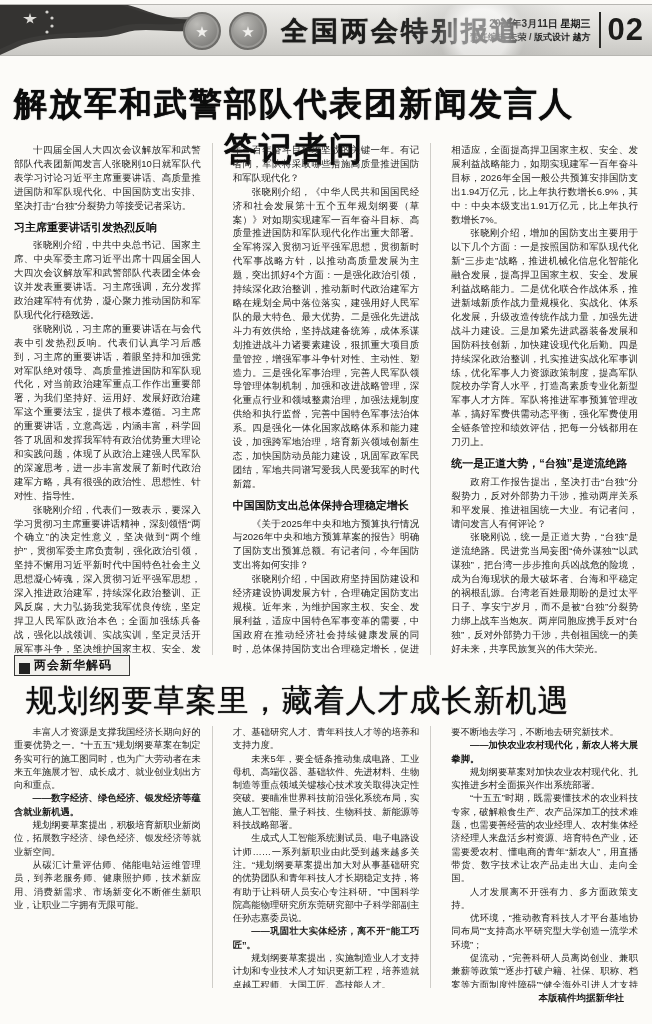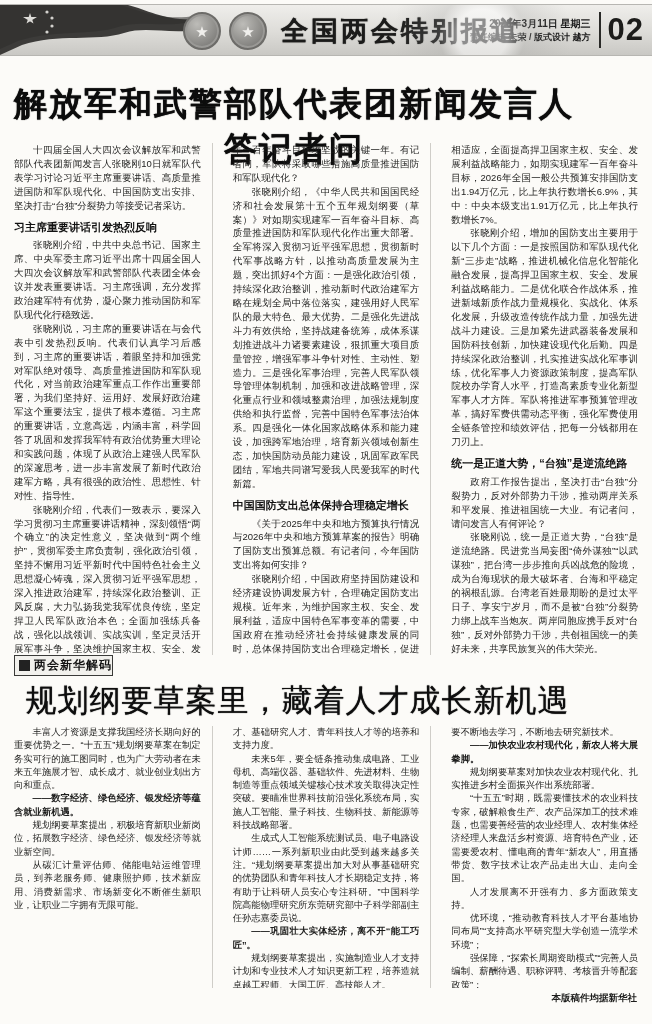--- a/index.html
+++ b/index.html
@@ -34,27 +34,27 @@
   .cols .col{flex:1 1 0;min-width:0;overflow:hidden;}
   .cols .col + .col{border-left:1px solid #cfcdc8;margin-left:11px;padding-left:20px;}
   .cols-a1{top:143px;height:512px;}
   .cols-a2{top:726px;height:262px;}
   .para{margin:0;text-indent:2em;text-align:justify;font-size:9.5px;line-height:13.9px;color:#1d1d1c;}
   .cols-a2 .para{font-size:9.3px;line-height:13.3px;}
   .para.cont{text-indent:0;}
   .para.lead{font-weight:700;}
   .subhead{font-size:11px;font-weight:700;margin:7px 0 4px;line-height:1.35;color:#111;}
   
-  .section-label{position:absolute;left:14px;top:655px;display:inline-flex;align-items:center;gap:4px;
-          border:1px solid #3a3a38;padding:1px 0 1px 4px;background:#f2f1ed;}
+  .section-label{position:absolute;left:14px;top:655px;display:inline-flex;align-items:flex-end;gap:4px;
+          border:1px solid #3a3a38;padding:1px 17px 1px 4px;background:#f2f1ed;}
   .section-label .sq{width:11px;height:11px;background:#222;display:inline-block;}
   .section-label .txt{font-size:12px;font-weight:900;letter-spacing:1px;color:#141414;}
   .headline2{position:absolute;left:0;top:680px;width:595px;text-align:center;
           font-size:31px;font-weight:400;letter-spacing:1px;color:#0e0e0e;text-shadow:0 0 1px #0e0e0e;}
-  .credit-line{position:absolute;right:15px;top:992px;font-size:9.5px;font-weight:700;color:#1d1d1c;}
+  .credit-line{position:absolute;right:28px;top:992px;font-size:9.5px;font-weight:700;color:#1d1d1c;}
 </style>
 </head>
 <body>
 
 <div class="page">
 
   <div class="banner">
     <svg class="flag" viewBox="0 0 215 50" preserveAspectRatio="none" aria-hidden="true">
       <path d="M0,0 L128,0 C152,6 170,20 215,12 L215,22 C172,32 150,20 124,28 C96,37 58,28 22,40 L0,50 Z" fill="#3c3b39"></path>
       <path d="M0,0 L120,0 C140,5 158,16 196,11 L196,16 C160,24 142,14 118,22 C92,31 56,24 18,36 L0,44 Z" fill="#2e2d2b" opacity="0.55"></path>
@@ -131,20 +131,19 @@
         <p class="para lead">——巩固壮大实体经济，离不开“能工巧匠”。</p>
         <p class="para">规划纲要草案提出，实施制造业人才支持计划和专业技术人才知识更新工程，培养造就卓越工程师、大国工匠、高技能人才。</p>
       </div>
     <div class="col">
         <p class="para cont">要不断地去学习，不断地去研究新技术。</p>
         <p class="para lead">——加快农业农村现代化，新农人将大展拳脚。</p>
         <p class="para">规划纲要草案对加快农业农村现代化、扎实推进乡村全面振兴作出系统部署。</p>
         <p class="para">“十五五”时期，既需要懂技术的农业科技专家，破解粮食生产、农产品深加工的技术难题，也需要善经营的农业经理人、农村集体经济经理人来盘活乡村资源、培育特色产业，还需要爱农村、懂电商的青年“新农人”，用直播带货、数字技术让农产品走出大山、走向全国。</p>
         <p class="para">人才发展离不开强有力、多方面政策支持。</p>
         <p class="para">优环境，“推动教育科技人才平台基地协同布局”“支持高水平研究型大学创造一流学术环境”；</p>
-        <p class="para">强保障，“探索长周期资助模式”“完善人员编制、薪酬待遇、职称评聘、考核晋升等配套政策”；</p>
         <p class="para">促流动，“完善科研人员离岗创业、兼职兼薪等政策”“逐步打破户籍、社保、职称、档案等方面制度性障碍”“健全海外引进人才支持保障机制，建立高技术人才移民制度”……</p>
       </div>
   </div>
 
   <div class="credit-line">本版稿件均据新华社</div>
 
 </div>
 
 </body></html>

